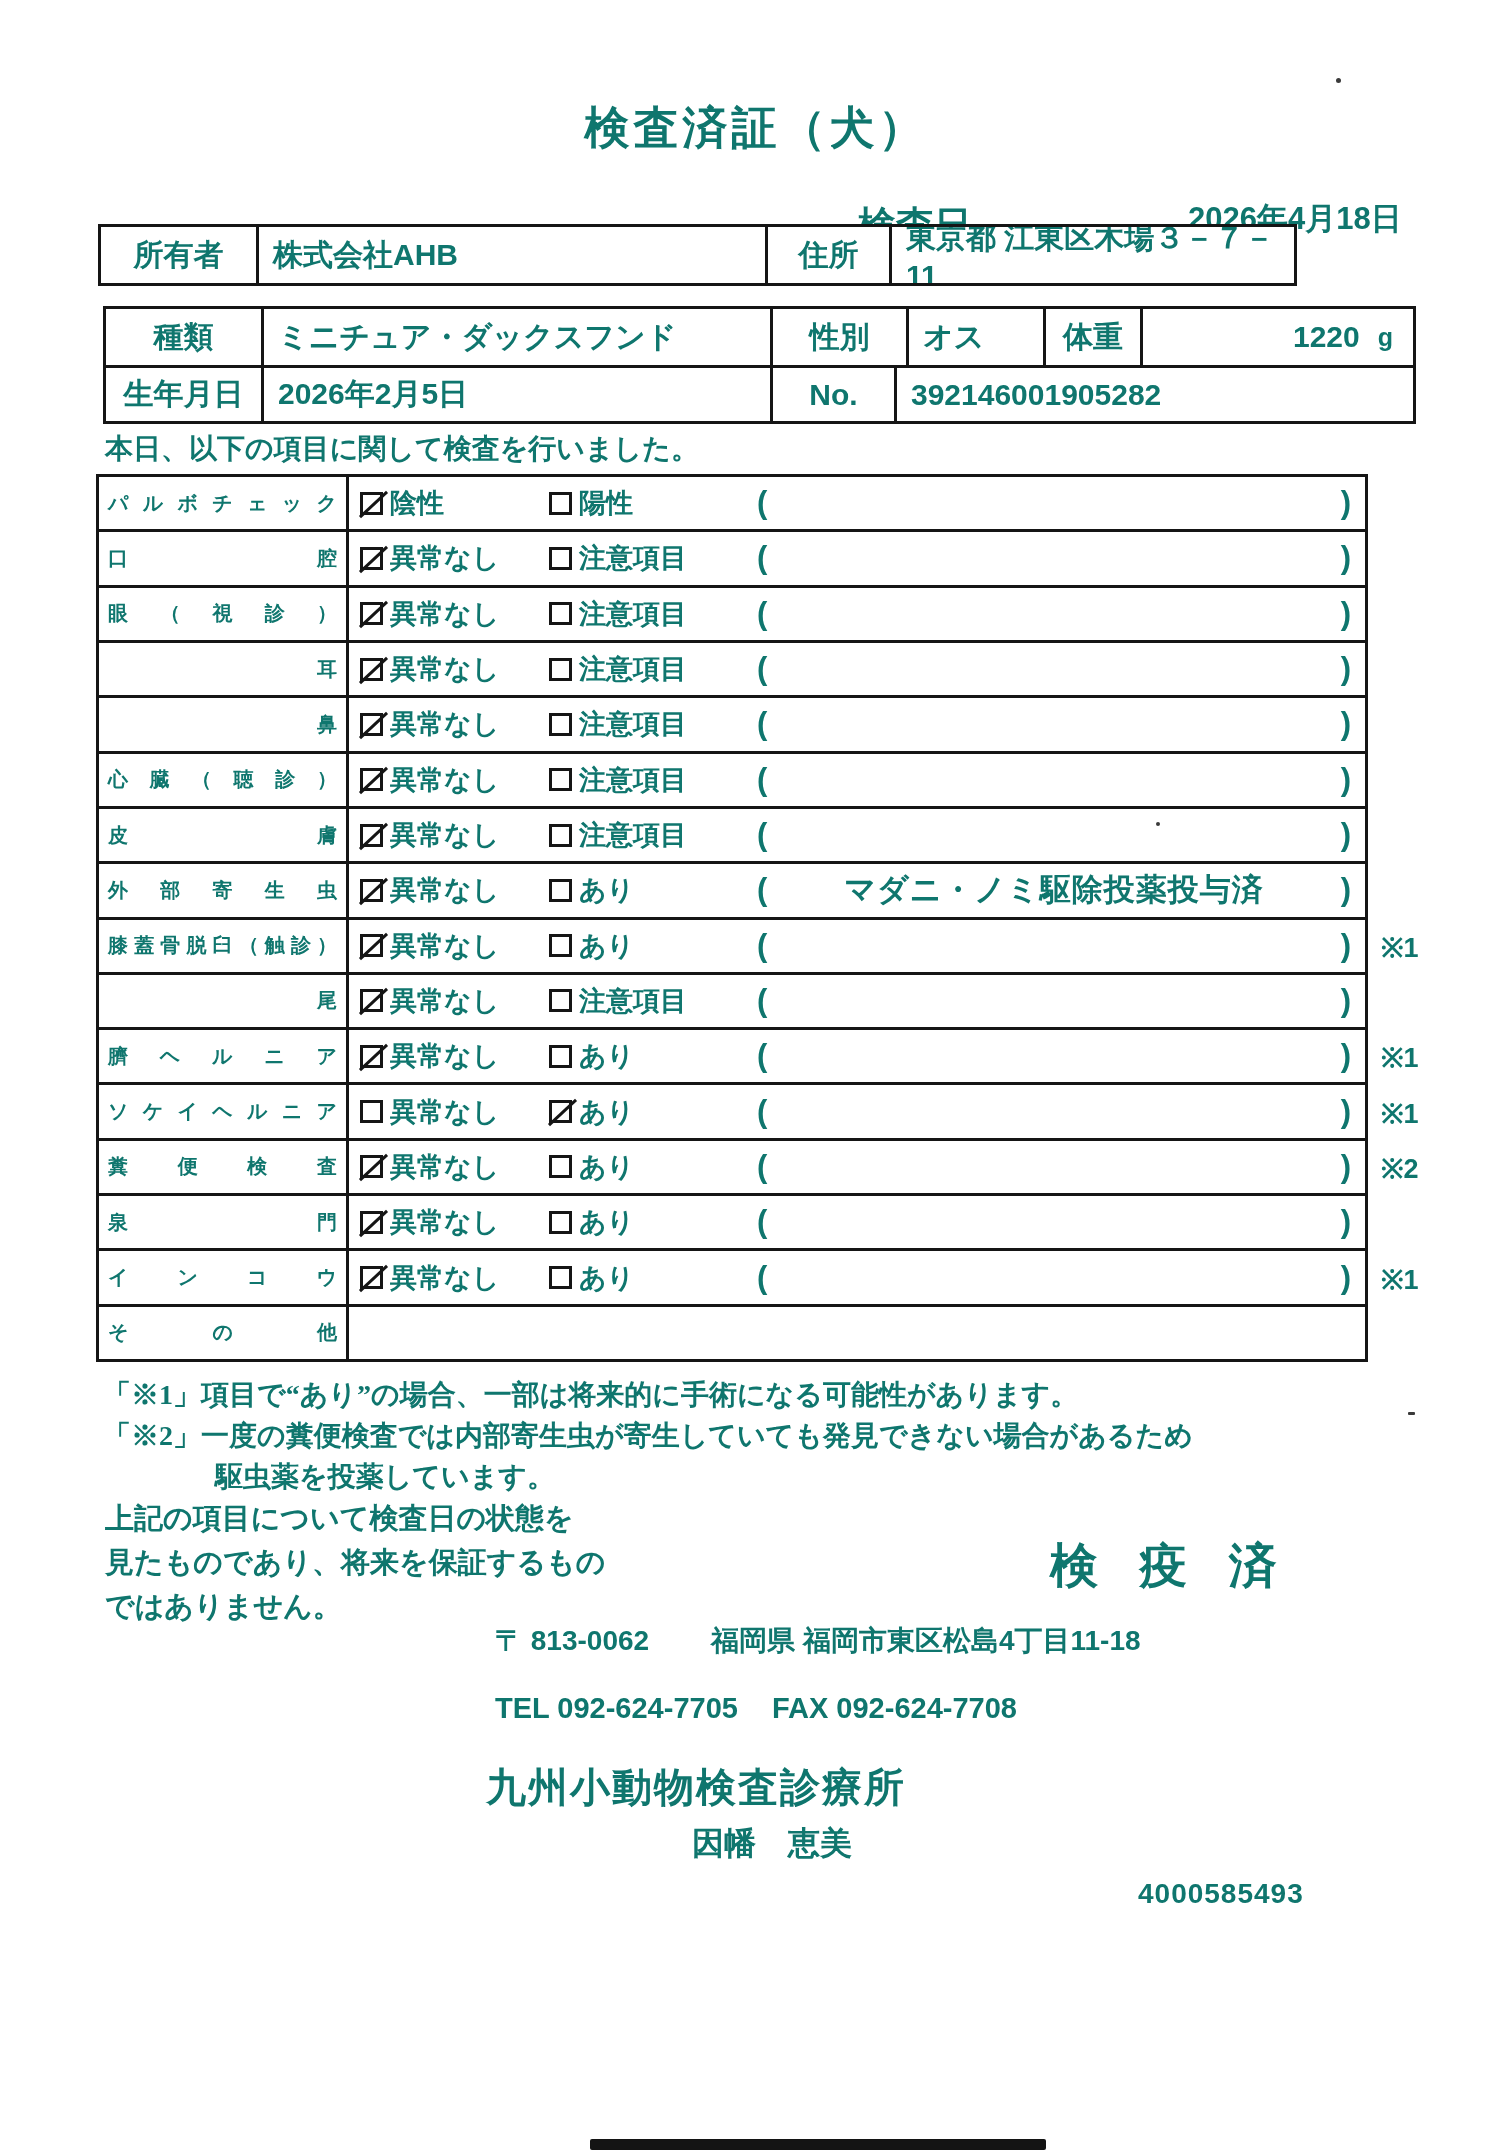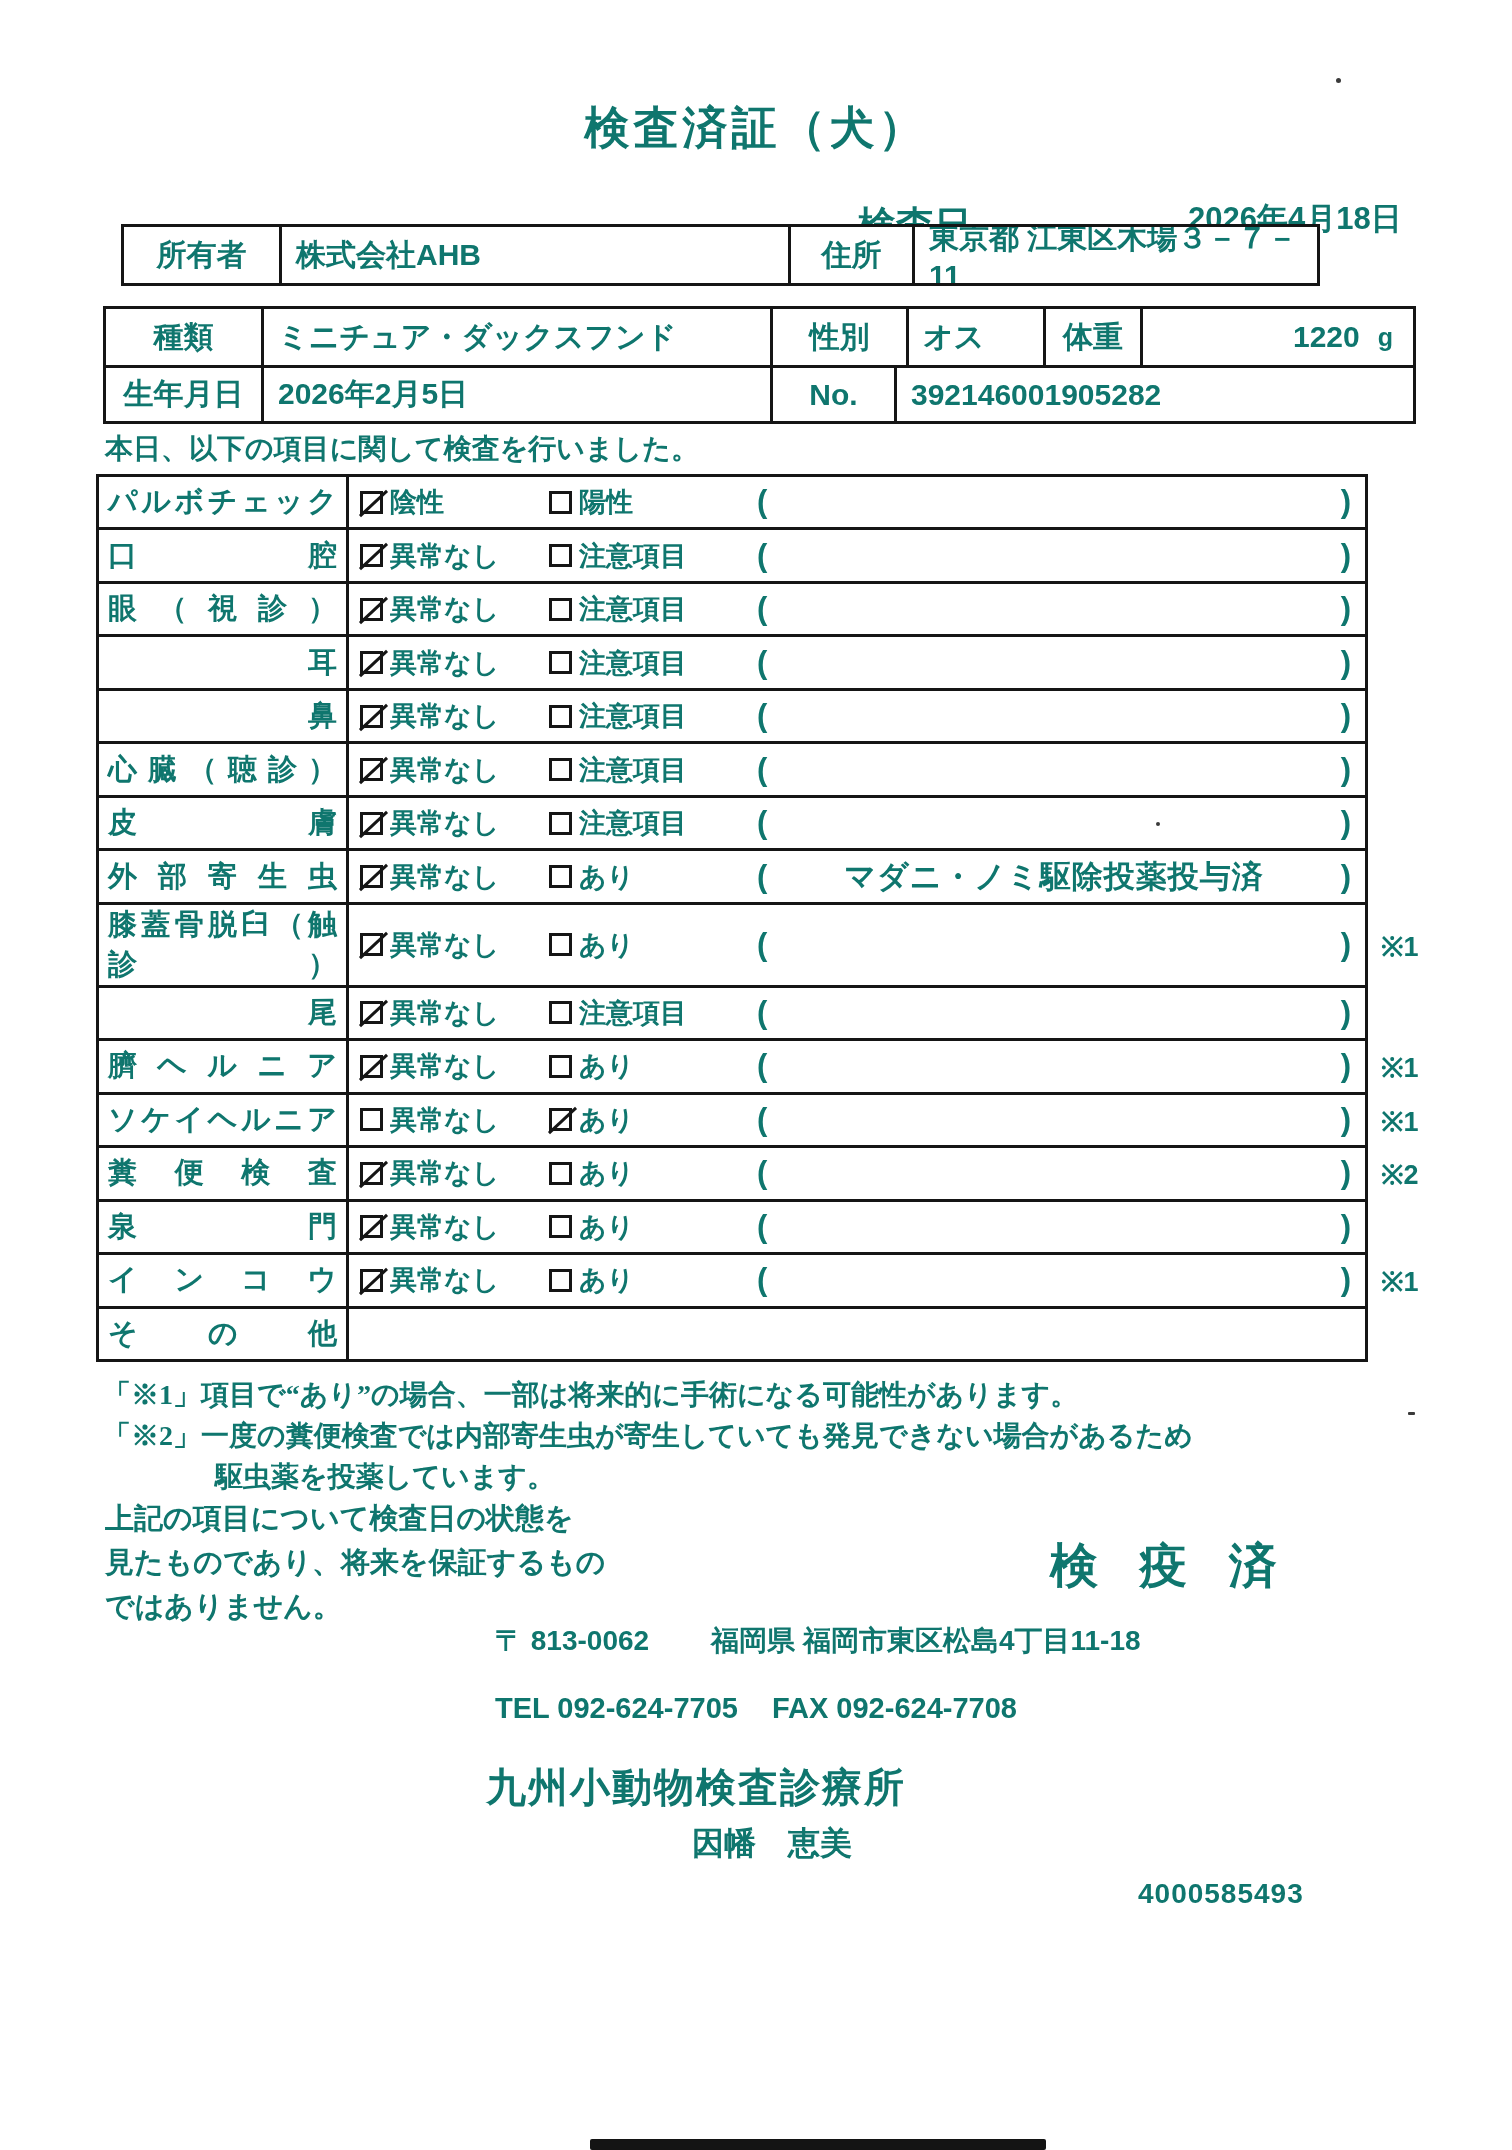--- a/index.html
+++ b/index.html
@@ -30,21 +30,21 @@
   
   .intro { top:430px; left:105px; font-size:28px; }
 
   
   .insp-tbl {
     position:absolute; left:96px; top:474px; width:1272px; height:888px;
     border:3px solid #151515; display:flex; flex-direction:column; background:#fff;
   }
   .irow { flex:1; display:flex; position:relative; border-bottom:3px solid #151515; }
   .irow:last-child { border-bottom:none; }
-  .ilabel { width:250px; border-right:3px solid #151515; display:flex; align-items:center; padding:0 9px; font-size:29px; }
+  .ilabel { width:250px; border-right:3px solid #151515; display:flex; align-items:center; padding:0 9px; font-size:20px; }
   .jtext { display:block; width:100%; text-align:justify; text-align-last:justify; }
   .iopts { flex:1; display:flex; align-items:center;border-radius:7px; }
   .opt { display:flex; align-items:center; }
   .opt1 { width:200px; padding-left:11px; }
   .opt2 { width:200px; }
   .olabel { font-size:27px; margin-left:7px; }
   .cb { position:relative; width:23px; height:23px; border:3px solid #151515; flex:none; background:#fff; }
   .cb.checked::after {
     content:""; position:absolute; left:-8px; top:8px; width:37px; height:3px;
     background:#151515; transform:rotate(-43deg);
@@ -76,21 +76,21 @@
 </head>
 <body>
 
 <div class="page">
 
   <div class="abs title">検査済証（犬）</div>
 
   <div class="abs date-label">検査日</div>
   <div class="abs date-value">2026年4月18日</div>
 
-  <div class="tbl" style="left:121px; top:224px; width:1199px;">
+  <div class="tbl" style="left:98px; top:224px; width:1199px;">
     <div class="trow">
       <div class="cell head" style="width:158px">所有者</div>
       <div class="cell val" style="width:509px">株式会社AHB</div>
       <div class="cell head" style="width:124px">住所</div>
       <div class="cell val last">東京都 江東区木場３－７－11</div>
     </div>
   </div>
 
   <div class="tbl" style="left:103px; top:306px; width:1313px;">
     <div class="trow">

